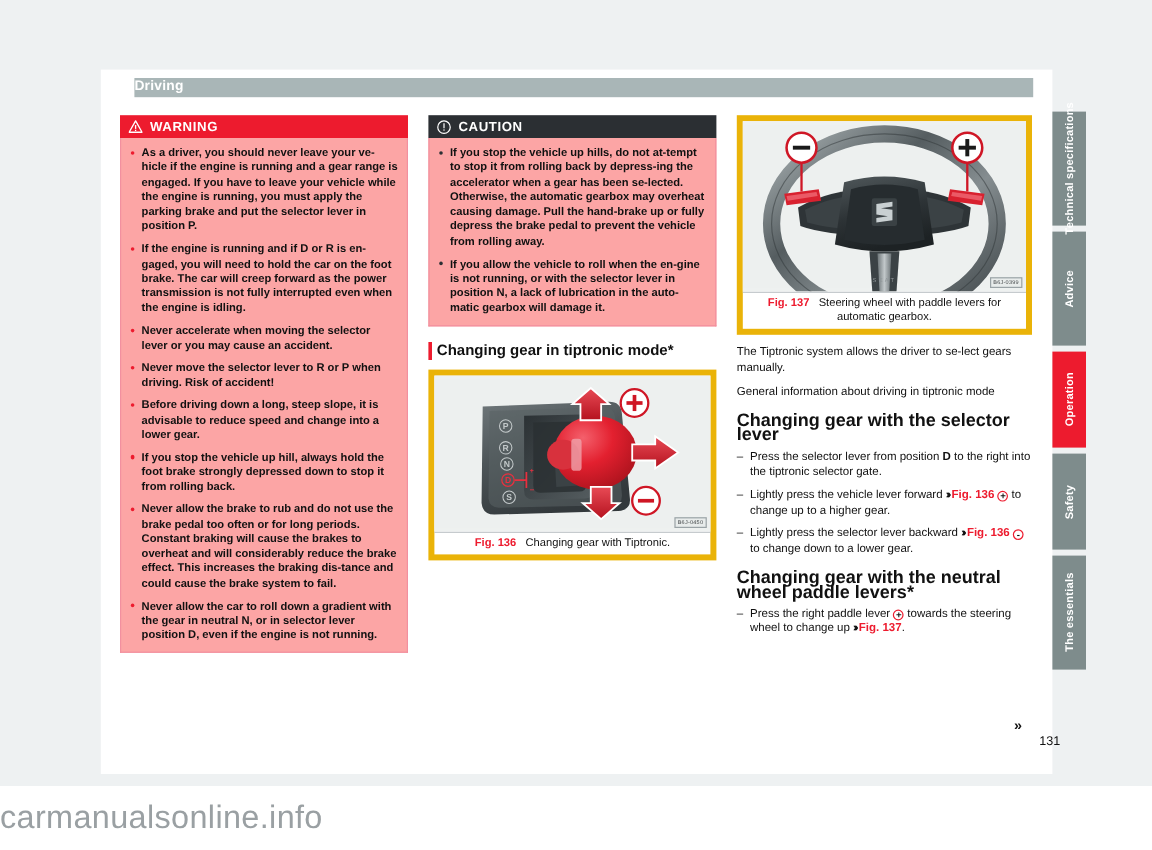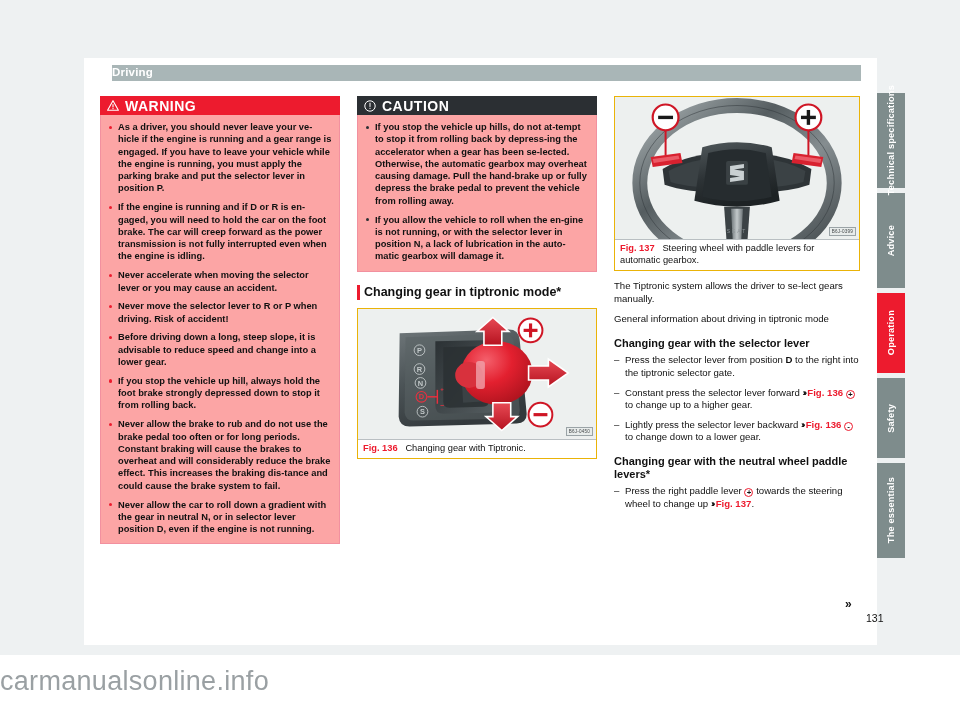--- a/index.html
+++ b/index.html
@@ -52,21 +52,21 @@
   .col-2 { left: 357px; top: 96px;  width: 240px; }
   .col-3 { left: 614px; top: 96px;  width: 246px; }
 
   
   .notice { width: 100%; margin-bottom: 9px; }
   .notice-head {
     height: 19px;
     display: flex; align-items: center;
     padding-left: 6px;
     color: #ffffff;
-    font-size: 14px;
+    font-size: 11px;
     font-weight: bold;
     letter-spacing: .5px;
   }
   .notice-head .nh-icon {
     width: 13px; height: 13px;
     margin-right: 6px;
     display: flex; align-items: center; justify-content: center;
   }
   .warning .notice-head { background: #ed1b2e; }
   .caution .notice-head { background: #2b2f33; }
@@ -112,22 +112,23 @@
     content: "";
     position: absolute;
     left: 0; top: 0px;
     width: 3px; height: 15px;
     background: #ed1b2e;
   }
 
   
   .figure {
     width: 100%;
-    border: 1px solid #eab308;
+    border: 5px solid #eab308;
     background: #ffffff;
+    text-align: center;
   }
   .fig-img {
     position: relative;
     width: 100%;
     background: #eef1f0;
     overflow: hidden;
   }
   .fig-code {
     position: absolute;
     right: 3px; bottom: 3px;
@@ -149,21 +150,21 @@
   .fig-num { color: #ed1b2e; font-weight: bold; }
 
   
   .para {
     font-size: 9.6px;
     line-height: 12.6px;
     color: #111;
     margin-bottom: 8px;
   }
   .sub-head {
-    font-size: 11px;
+    font-size: 15px;
     line-height: 12.6px;
     font-weight: bold;
     color: #111;
     margin: 11px 0 5px 0;
   }
   .dash-item {
     position: relative;
     padding-left: 11px;
     font-size: 9.6px;
     line-height: 12.6px;
@@ -485,21 +486,21 @@
 
     <div class="sub-head">Changing gear with the selector lever</div>
 
     <div class="dash-item">
       <span class="dash">–</span>
       <span>Press the selector lever from position </span><b class="gear">D</b><span> to the right into the tiptronic selector gate.</span>
     </div>
 
     <div class="dash-item">
       <span class="dash">–</span>
-      <span>Constant press the selector lever forward </span><span class="chev">›››</span>&nbsp;<span class="ref">Fig. 136</span>&nbsp;<span class="circ">+</span><span> to change up to a higher gear.</span>
+      <span>Lightly press the vehicle lever forward </span><span class="chev">›››</span>&nbsp;<span class="ref">Fig. 136</span>&nbsp;<span class="circ">+</span><span> to change up to a higher gear.</span>
     </div>
 
     <div class="dash-item">
       <span class="dash">–</span>
       <span>Lightly press the selector lever backward </span><span class="chev">›››</span>&nbsp;<span class="ref">Fig. 136</span>&nbsp;<span class="circ">-</span><span> to change down to a lower gear.</span>
     </div>
 
     <div class="sub-head">Changing gear with the neutral wheel paddle levers*</div>
 
     <div class="dash-item">

